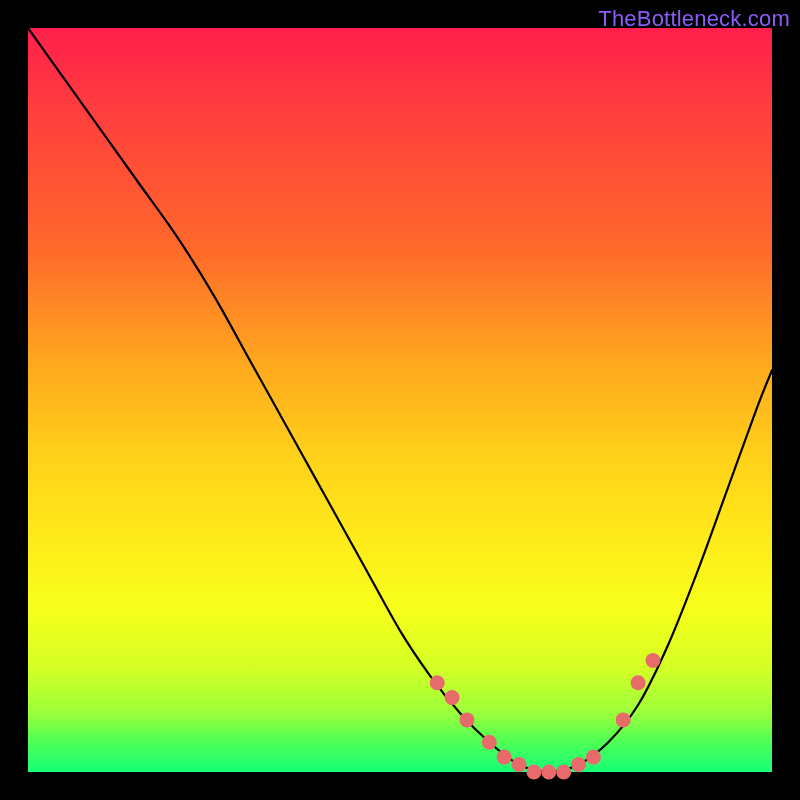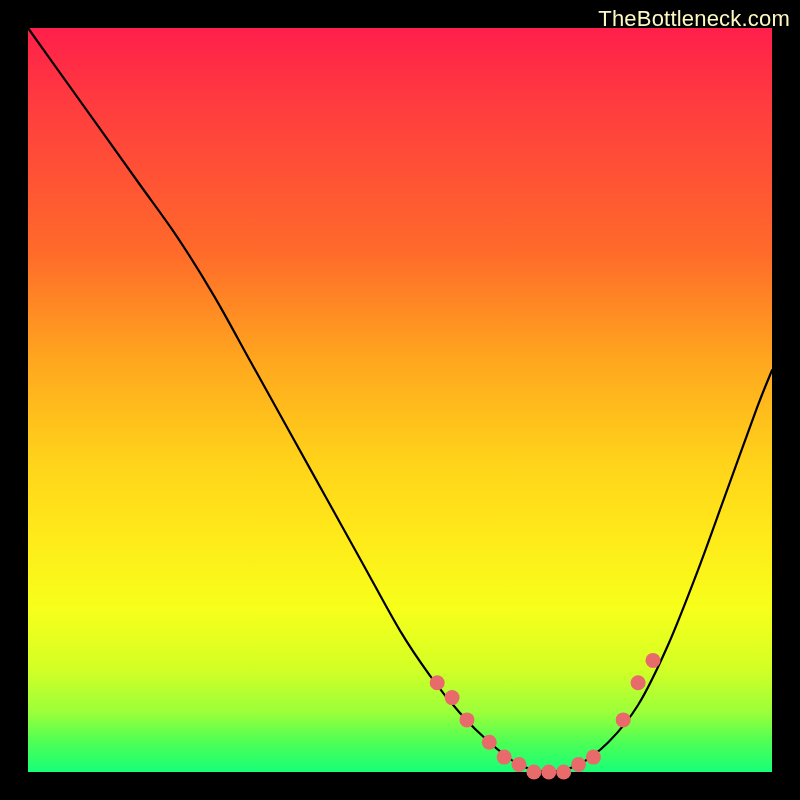--- a/index.html
+++ b/index.html
@@ -38,21 +38,21 @@
       #d4ff25 86%,
       #9bff3a 92%,
       #4dff55 96%,
       #17ff78 100%
     );
   }
   .watermark {
     position: absolute;
     top: 6px;
     right: 10px;
-    color: #fef9c3;
+    color: #8b5cf6;
     font-size: 22px;
     font-weight: 500;
     letter-spacing: 0.2px;
     user-select: none;
   }
   svg.curve {
     position: absolute;
     left: 0;
     top: 0;
     width: 744px;

